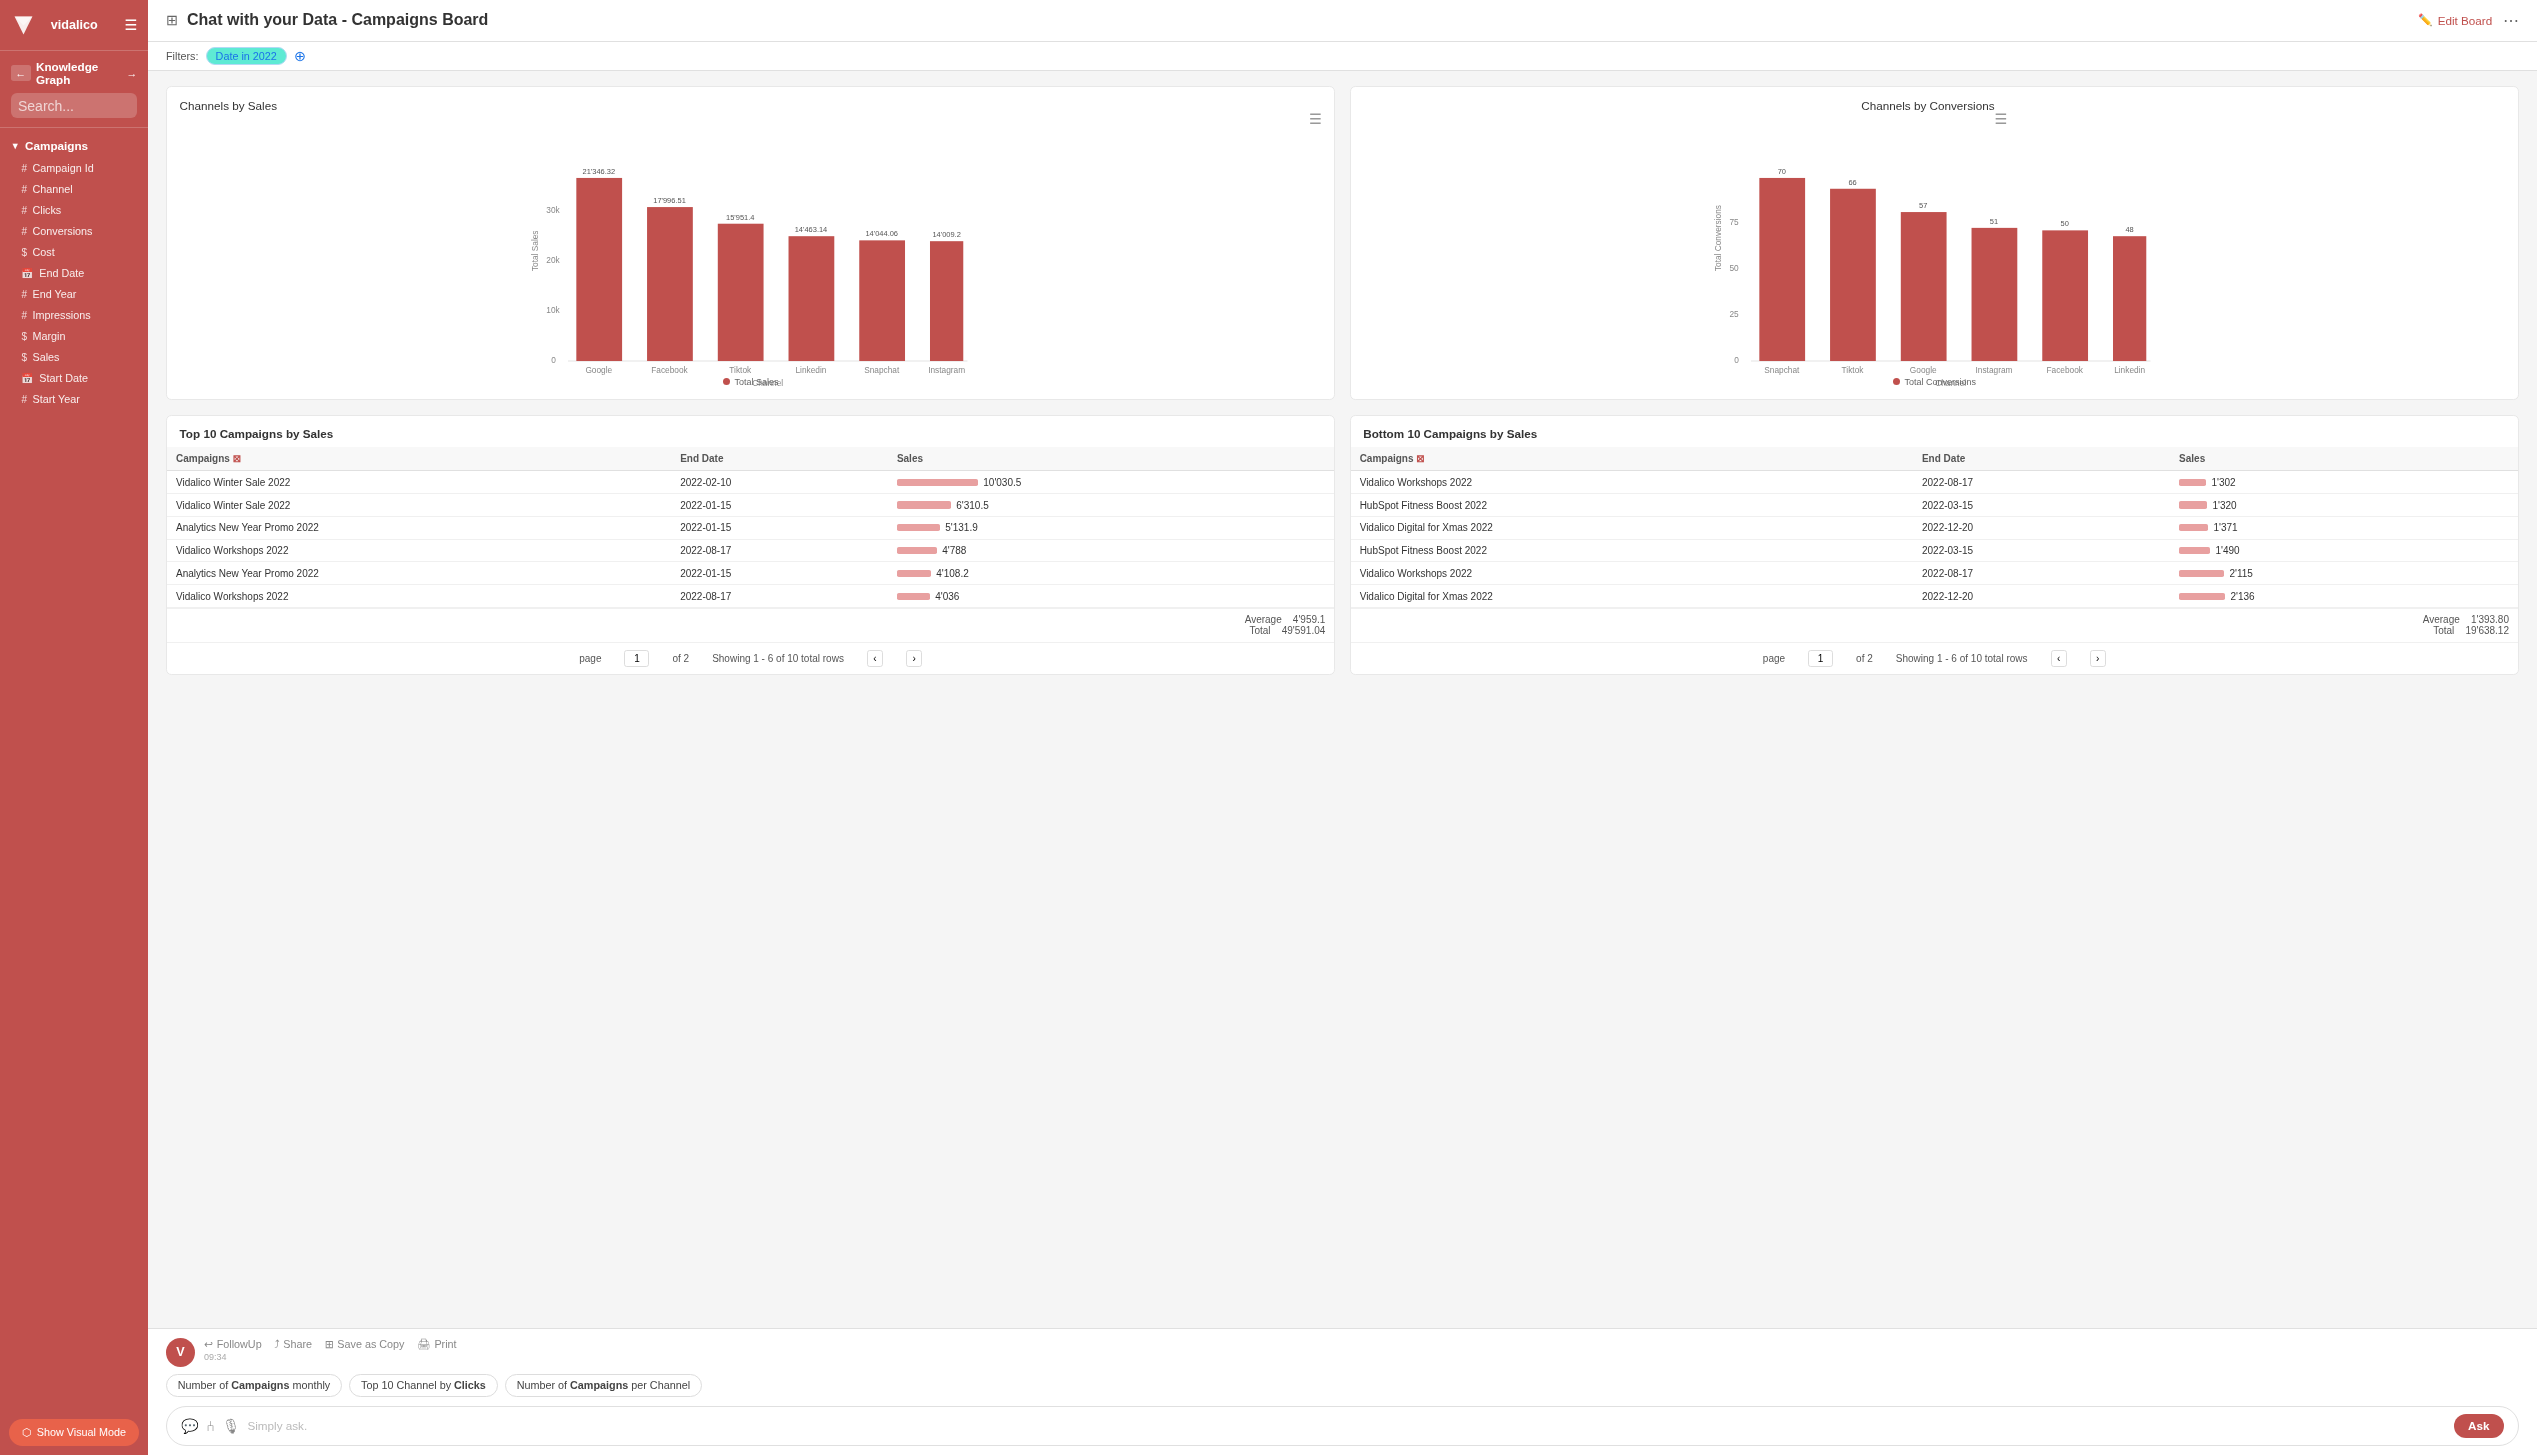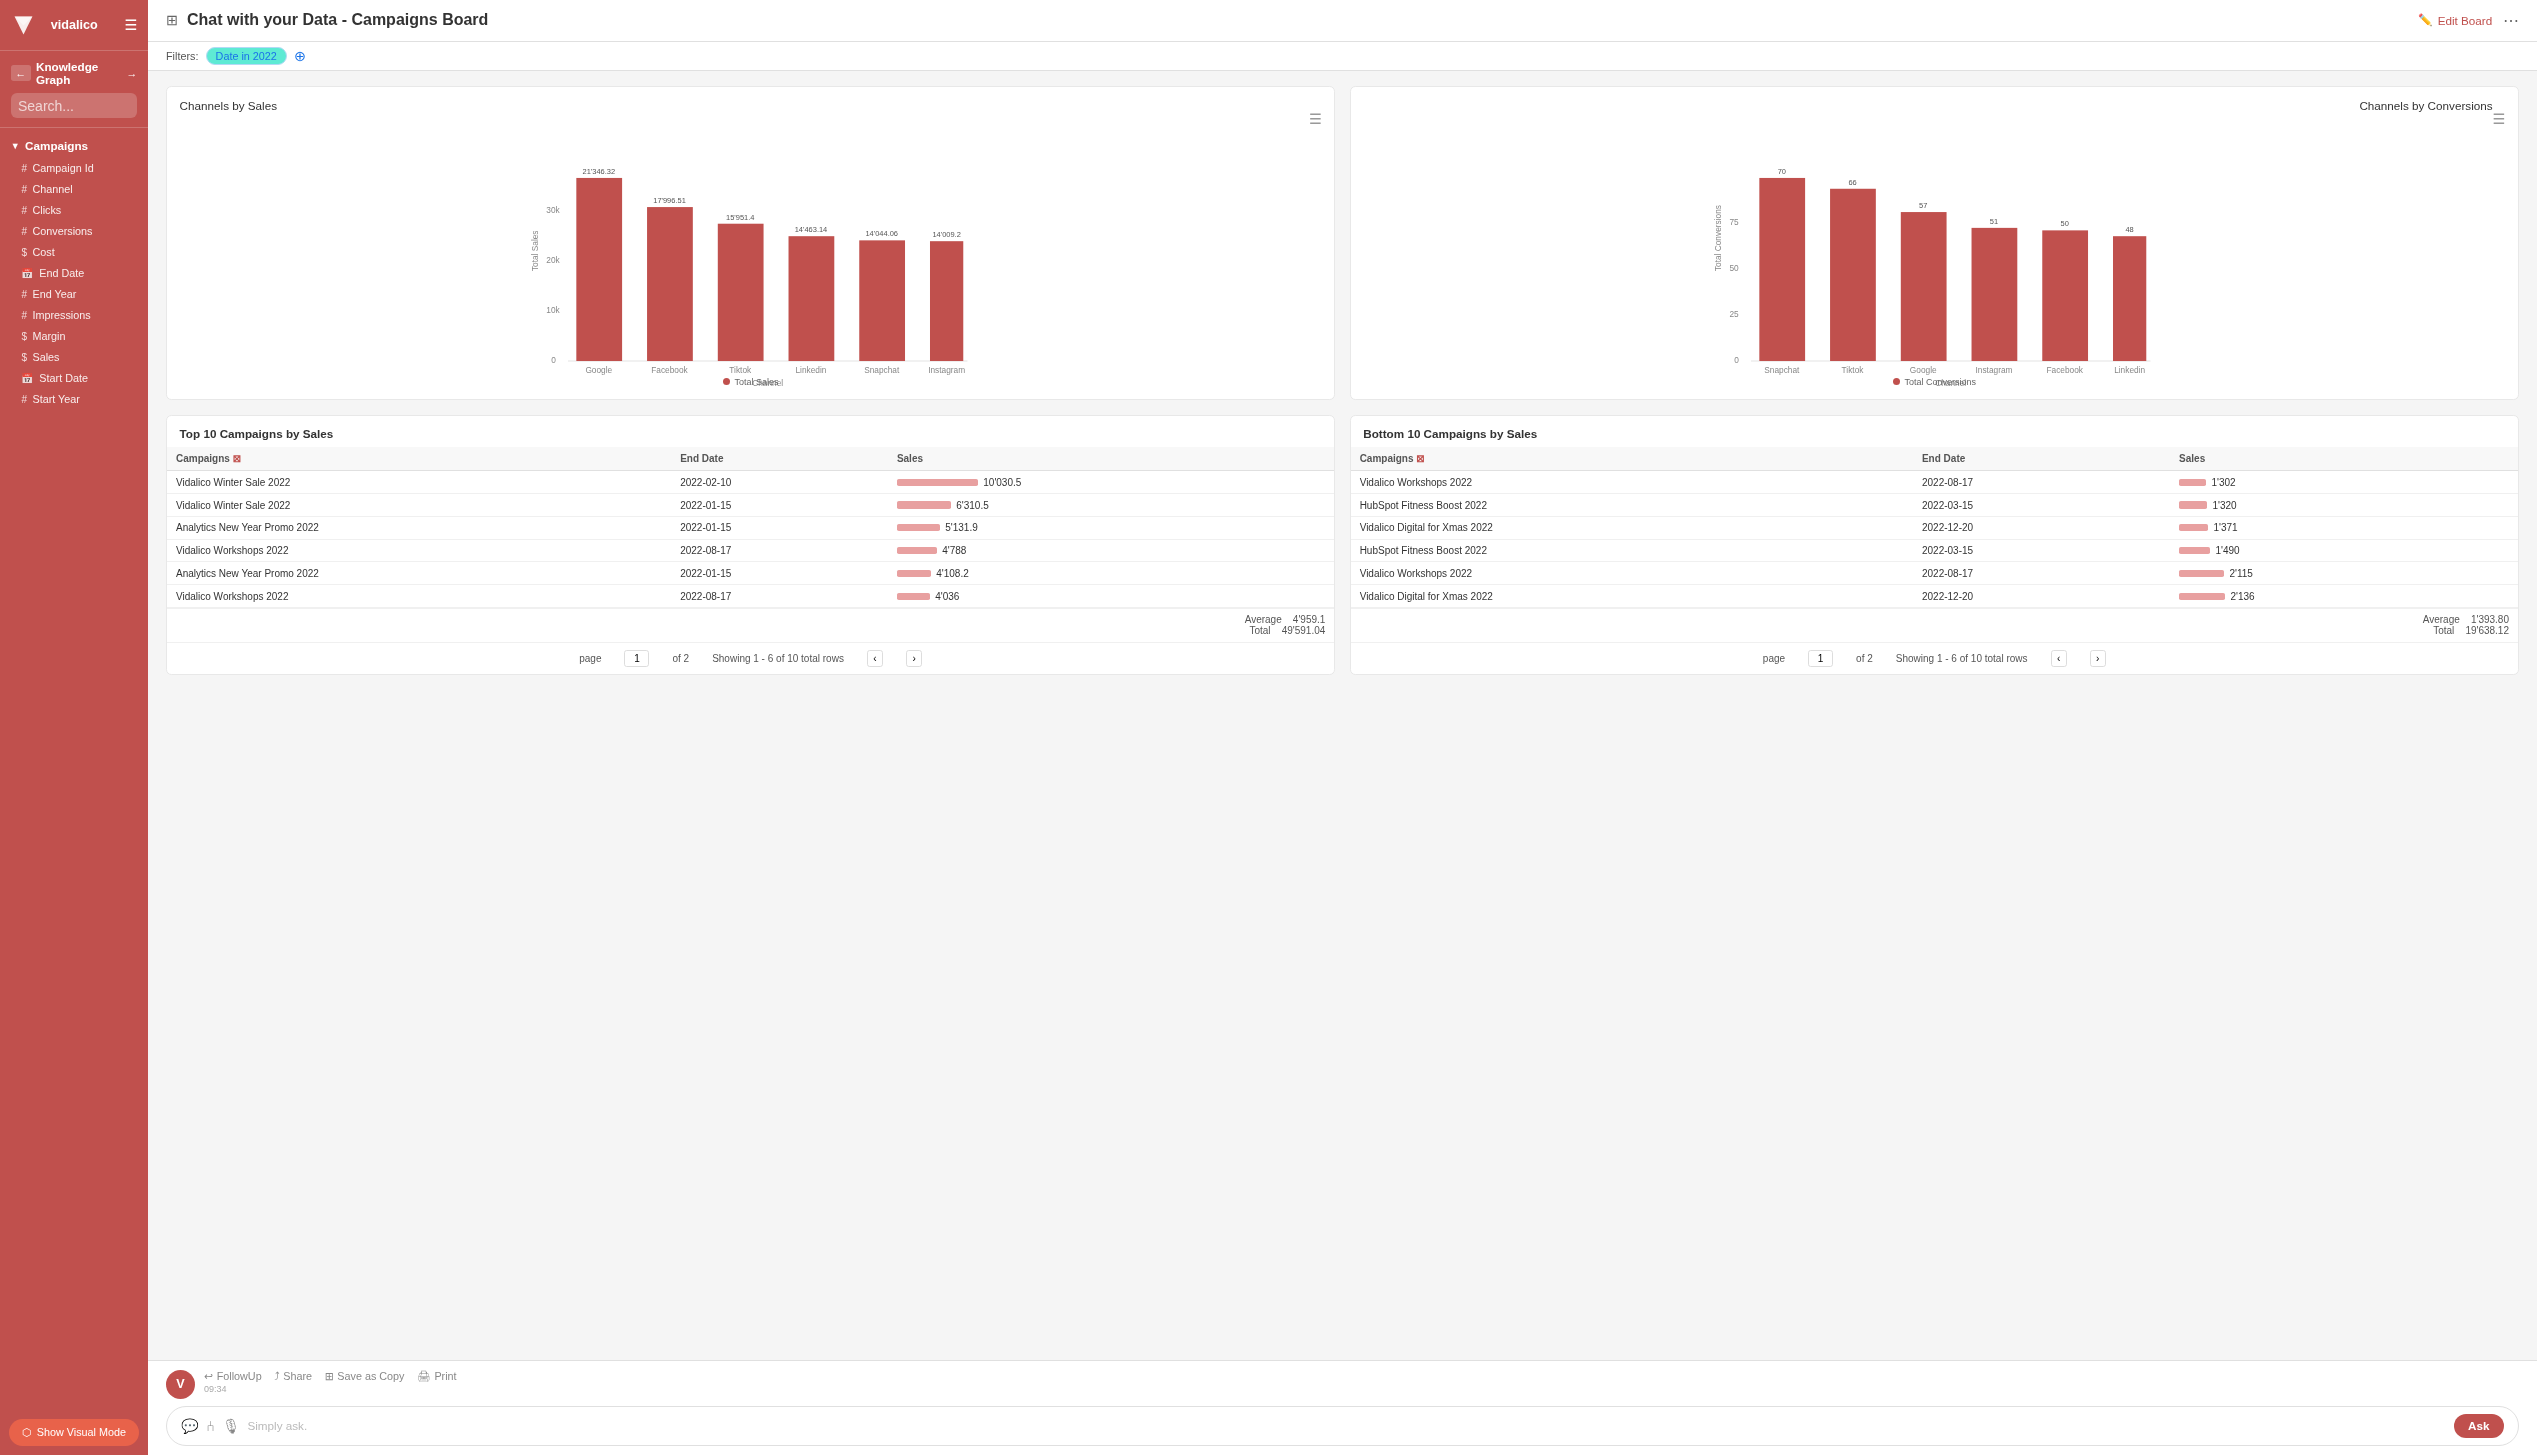--- a/index.html
+++ b/index.html
@@ -494,21 +494,21 @@
 
           <text x="290" y="298" text-anchor="middle" class="axis-label">Channel</text>
         </svg>
         <div class="legend">
           <span class="legend-circle"></span>
           <span>Total Sales</span>
         </div>
       </div>
 
       <div class="chart-card">
-        <div style="display:flex;justify-content:flex-end;align-items:center">
+        <div style="display:flex;justify-content:center;align-items:center">
           <div class="chart-title">Channels by Conversions</div>
           <span class="chart-menu">☰</span>
         </div>
         <svg class="chart" viewBox="0 0 540 280" height="233" style="font-size:13px">
           <text x="30" y="270" class="axis-label">0</text>
           <text x="24" y="215" class="axis-label">25</text>
           <text x="24" y="160" class="axis-label">50</text>
           <text x="24" y="105" class="axis-label">75</text>
           <line x1="50" y1="268" x2="530" y2="268" class="axis-line"></line>
 
@@ -754,20 +754,25 @@
           </button>
           <button class="chat-action-btn">
             <span>🖨</span>
             <span>Print</span>
           </button>
         </div>
         <div class="chat-timestamp">09:34</div>
       </div>
     </div>
 
+    <div class="suggestion-chips" id="suggestion-chips-container">
+        <button class="suggestion-chip">Number of <strong>Campaigns</strong> monthly</button>
+        <button class="suggestion-chip">Top 10 Channel by <strong>Clicks</strong></button>
+        <button class="suggestion-chip">Number of <strong>Campaigns</strong> per Channel</button>
+      </div>
 
     <div class="chat-input-row">
       <button class="chat-icon-btn">💬</button>
       <button class="chat-icon-btn">⑃</button>
       <button class="chat-icon-btn">🎙</button>
       <input id="chat-input" type="text" placeholder="Simply ask." style="">
       <button class="ask-btn">Ask</button>
     </div>
   </div>
 </div>

